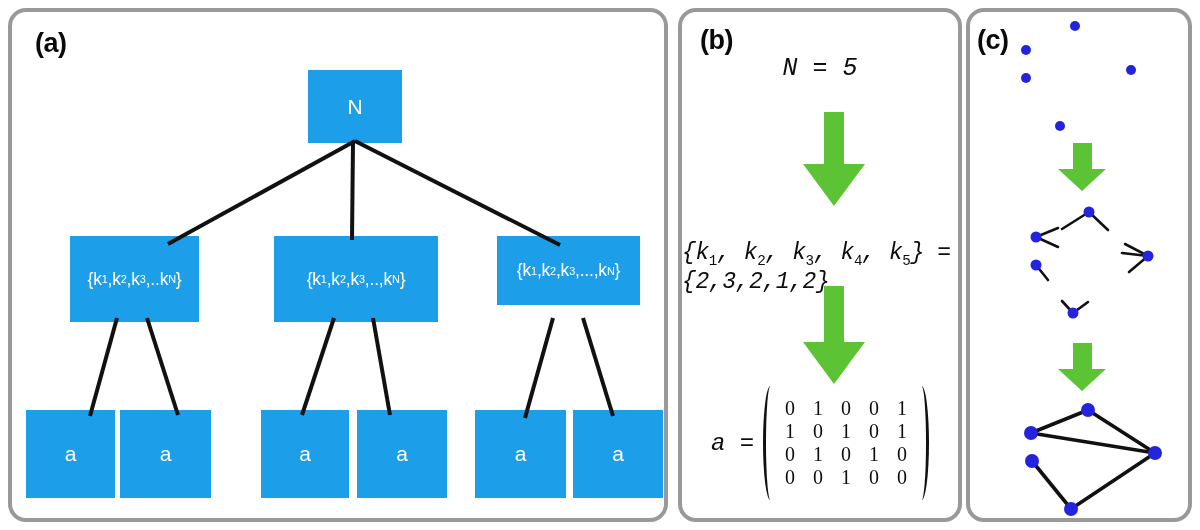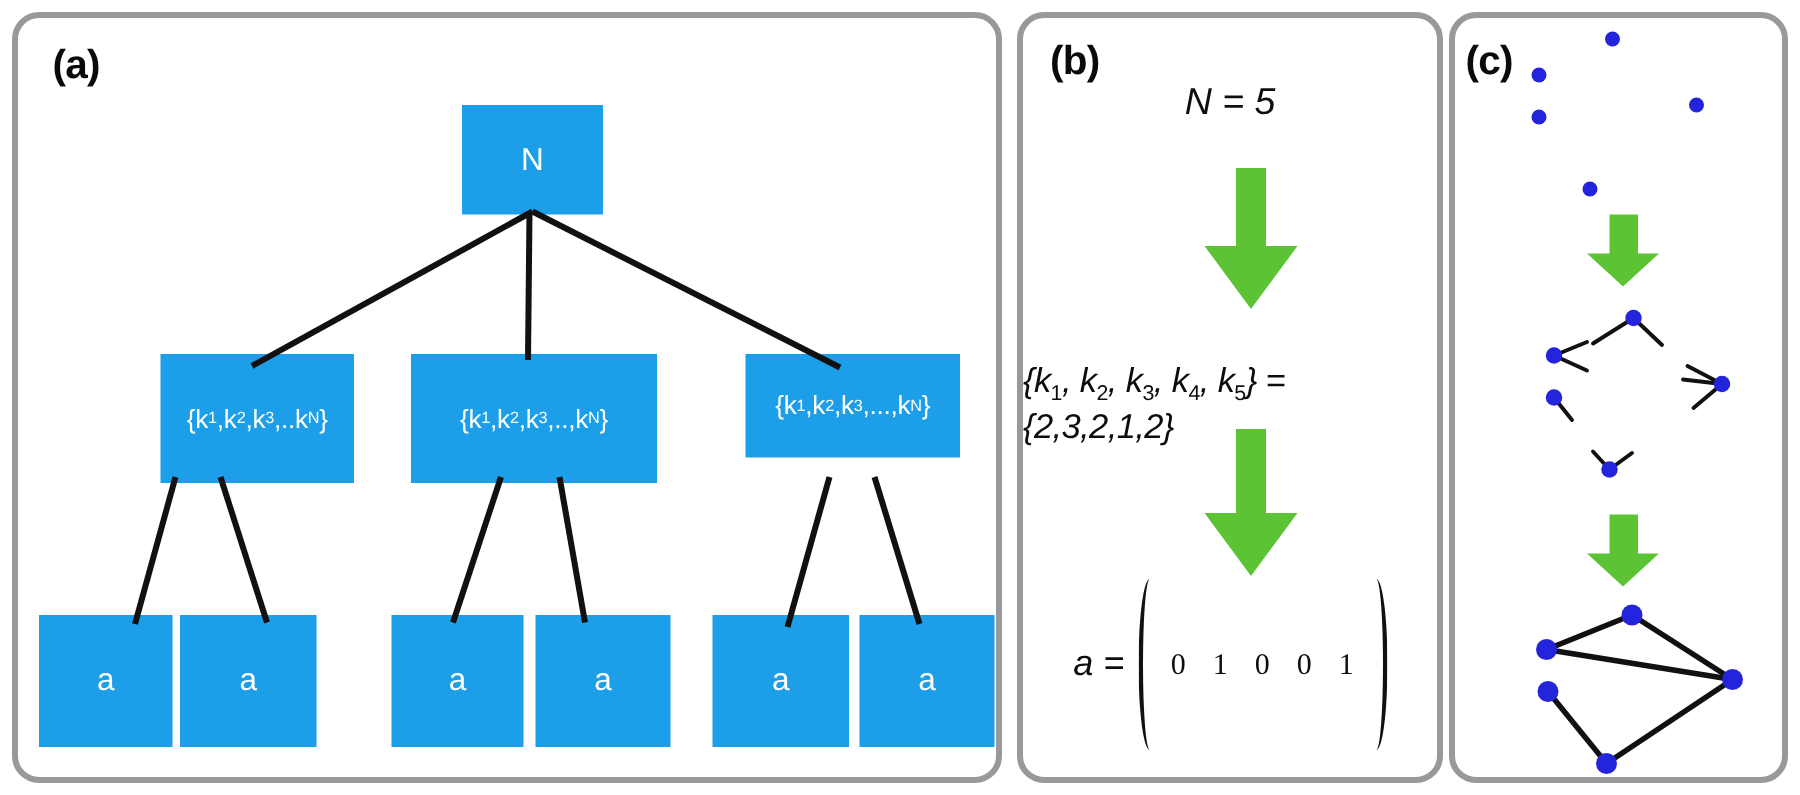--- a/index.html
+++ b/index.html
@@ -29,21 +29,21 @@
     display:flex;align-items:center;justify-content:center;
     text-align:center;white-space:nowrap;
   }
   .bluebox sub{font-size:0.62em;line-height:0;}
   .root-box{font-size:21px;}
   .mid-box{font-size:17.5px;letter-spacing:-0.2px;}
   .leaf-box{font-size:21px;}
   .lines-svg{position:absolute;left:0;top:0;pointer-events:none;}
   .tree-edge{stroke:var(--line-black);stroke-width:4;}
   
-  .math{font-family:Liberation Sans, sans-serif;color:#0d0d0d;}
+  .math{font-family:Liberation Mono, monospace;color:#0d0d0d;}
   .eq-n{position:absolute;left:0;right:0;top:42px;text-align:center;font-size:25px;font-style:italic;}
   .eq-n sub,.eq-deg sub{font-size:0.62em;font-style:normal;}
   .eq-deg{position:absolute;left:0;right:0;top:228px;text-align:left;font-size:23px;font-style:italic;letter-spacing:-0.4px;}
   .arrow{fill:var(--arrow-green);}
   .matrix-wrap{position:absolute;left:0;right:0;top:374px;display:flex;justify-content:center;align-items:center;}
   .matrix-lhs{font-size:24px;font-style:italic;margin-right:9px;}
   .paren{width:15px;height:114px;border-radius:50%;}
   .paren-open{border-left:3px solid #111;margin-right:2px;}
   .paren-close{border-right:3px solid #111;margin-left:2px;}
   .matrix-grid{display:flex;flex-direction:column;justify-content:center;padding:0 5px;}
@@ -57,21 +57,21 @@
 <body>
 
 <div class="stage">
 
   <div class="panel" style="left:8px;top:8px;width:660px;height:514px;">
     <div class="panel-inner">
       <div class="panel-label" style="left:23px;top:16px;">(a)</div>
 
       <div class="bluebox root-box" style="left:296px;top:58px;width:94px;height:73px;">N</div>
 
-      <div class="bluebox mid-box" style="left:58px;top:224px;width:129px;height:86px;margin-left:37px;">{k<sub>1</sub>,k<sub>2</sub>,k<sub>3</sub>,..k<sub>N</sub>}</div>
+      <div class="bluebox mid-box" style="left:58px;top:224px;width:129px;height:86px;">{k<sub>1</sub>,k<sub>2</sub>,k<sub>3</sub>,..k<sub>N</sub>}</div>
       <div class="bluebox mid-box" style="left:262px;top:224px;width:164px;height:86px;">{k<sub>1</sub>,k<sub>2</sub>,k<sub>3</sub>,..,k<sub>N</sub>}</div>
       <div class="bluebox mid-box" style="left:485px;top:224px;width:143px;height:69px;">{k<sub>1</sub>,k<sub>2</sub>,k<sub>3</sub>,...,k<sub>N</sub>}</div>
 
       <div class="bluebox leaf-box" style="left:14px;top:398px;width:89px;height:88px;">a</div>
       <div class="bluebox leaf-box" style="left:108px;top:398px;width:91px;height:88px;">a</div>
       <div class="bluebox leaf-box" style="left:249px;top:398px;width:88px;height:88px;">a</div>
       <div class="bluebox leaf-box" style="left:345px;top:398px;width:90px;height:88px;">a</div>
       <div class="bluebox leaf-box" style="left:463px;top:398px;width:91px;height:88px;">a</div>
       <div class="bluebox leaf-box" style="left:561px;top:398px;width:90px;height:88px;">a</div>
 
@@ -100,20 +100,23 @@
         <polygon class="arrow" points="142,274 162,274 162,330 183,330 152,372 121,330 142,330"></polygon>
       </svg>
 
       <div class="math eq-deg">{k<sub>1</sub>, k<sub>2</sub>, k<sub>3</sub>, k<sub>4</sub>, k<sub>5</sub>} = {2,3,2,1,2}</div>
 
       <div class="matrix-wrap">
         <span class="math matrix-lhs">a =</span>
         <span class="paren paren-open"></span>
         <span class="matrix-grid">
           <span class="matrix-row">0 1 0 0 1</span>
+          <span class="matrix-row">1 0 1 0 1</span>
+          <span class="matrix-row">0 1 0 1 0</span>
+          <span class="matrix-row">0 0 1 0 0</span>
         </span>
         <span class="paren paren-close"></span>
       </div>
     </div>
   </div>
 
   <div class="panel" style="left:966px;top:8px;width:226px;height:514px;">
     <div class="panel-inner">
       <div class="panel-label" style="left:7px;top:13px;">(c)</div>
 

